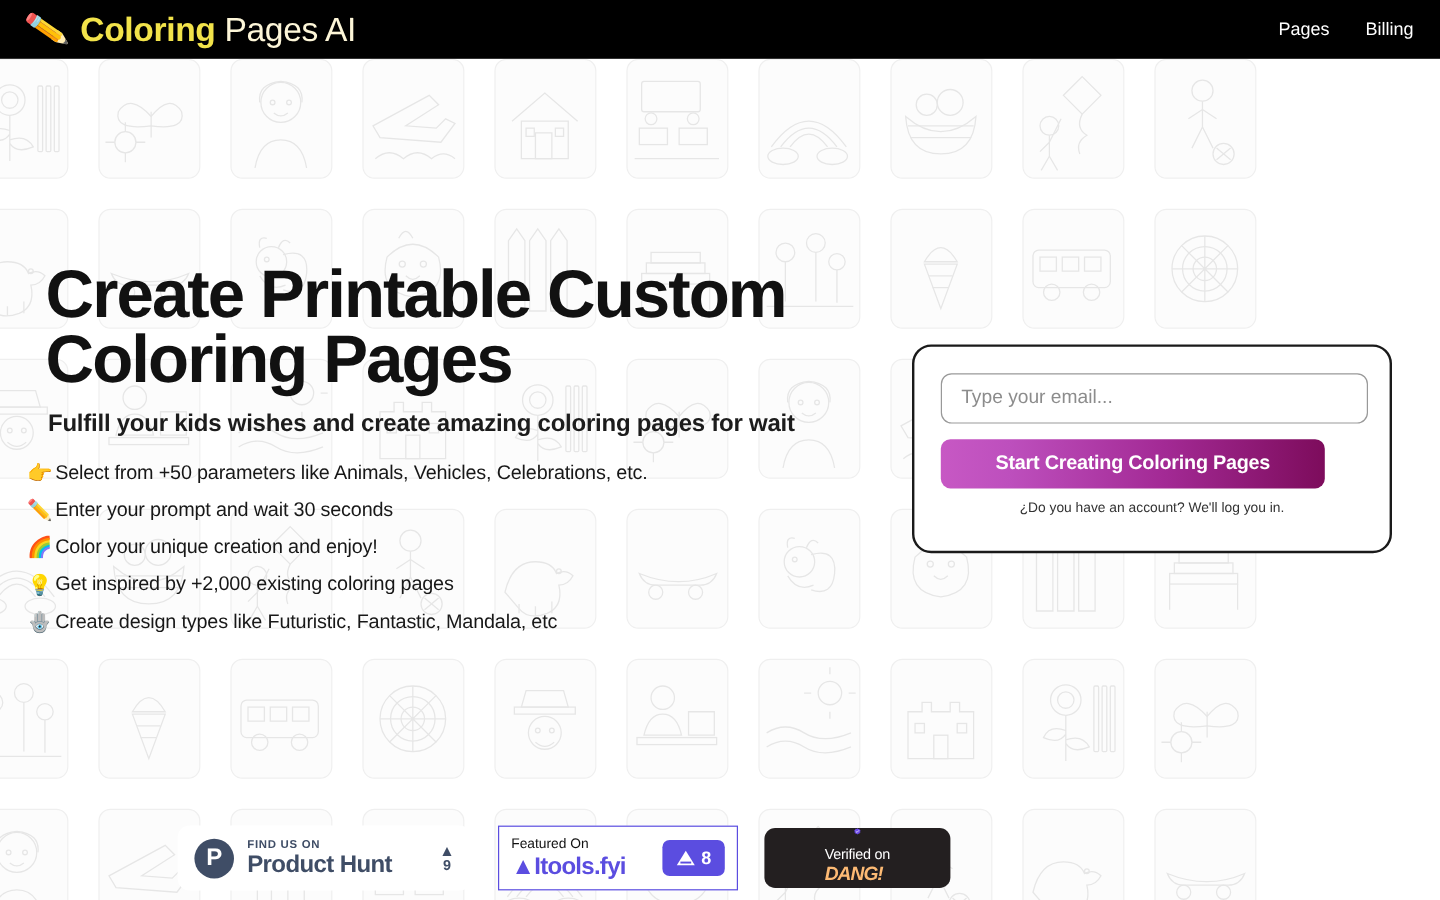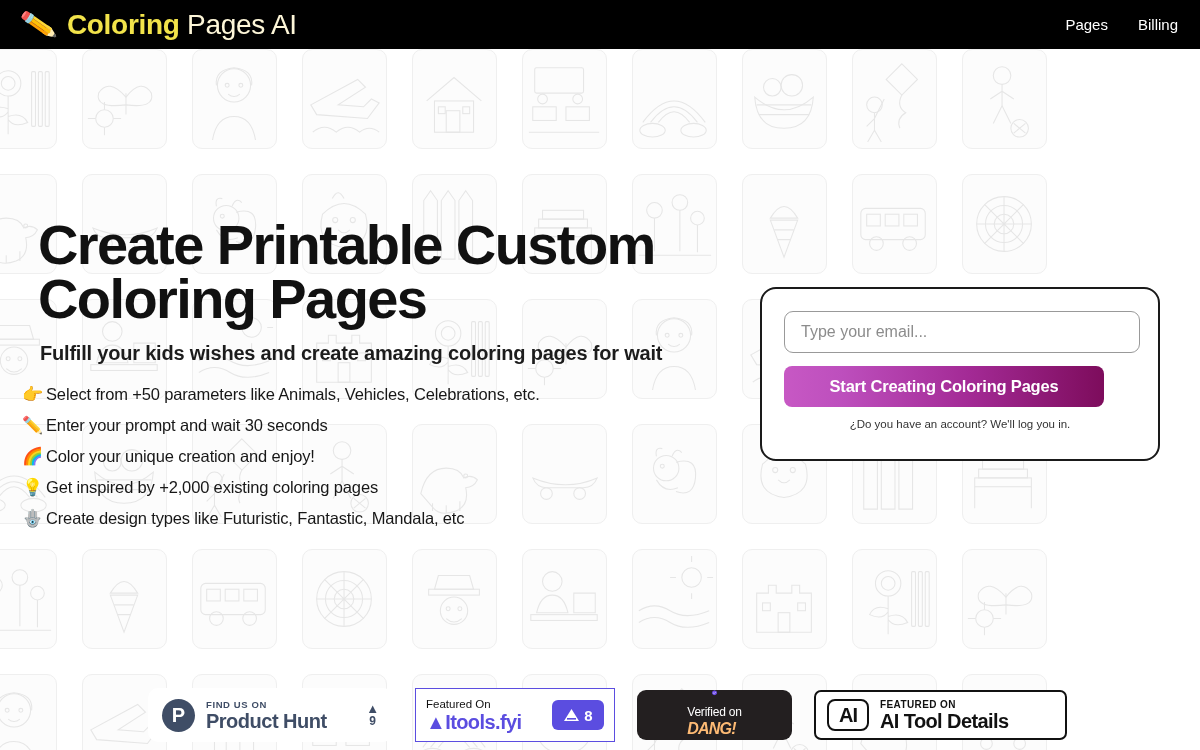--- a/index.html
+++ b/index.html
@@ -886,23 +886,16 @@
       <svg width="31" height="31" viewBox="0 0 32 32">
         <path d="M16 1 L19.6 4.2 L24.4 3.6 L25.6 8.3 L30 10.4 L27.9 14.8 L30 19.2 L25.6 21.3 L24.4 26 L19.6 25.4 L16 28.6 L12.4 25.4 L7.6 26 L6.4 21.3 L2 19.2 L4.1 14.8 L2 10.4 L6.4 8.3 L7.6 3.6 L12.4 4.2 Z" fill="#6c4ae8"></path>
         <path d="M10 15.6 L14.2 19.6 L22 11.4" stroke="#ffffff" stroke-width="3.1" fill="none" stroke-linecap="round" stroke-linejoin="round"></path>
       </svg>
       <div id="dang-text">
         <div id="dang-sub">Verified on</div>
         <div id="dang-name">DANG!</div>
       </div>
     </div>
 
-    <div id="badge-aitooldetails">
-      <div id="atd-logo">AI</div>
-      <div>
-        <div id="atd-sub">FEATURED ON</div>
-        <div id="atd-name">AI Tool Details</div>
-      </div>
-    </div>
 
   </div>
 
 </div>
 
 </body></html>

